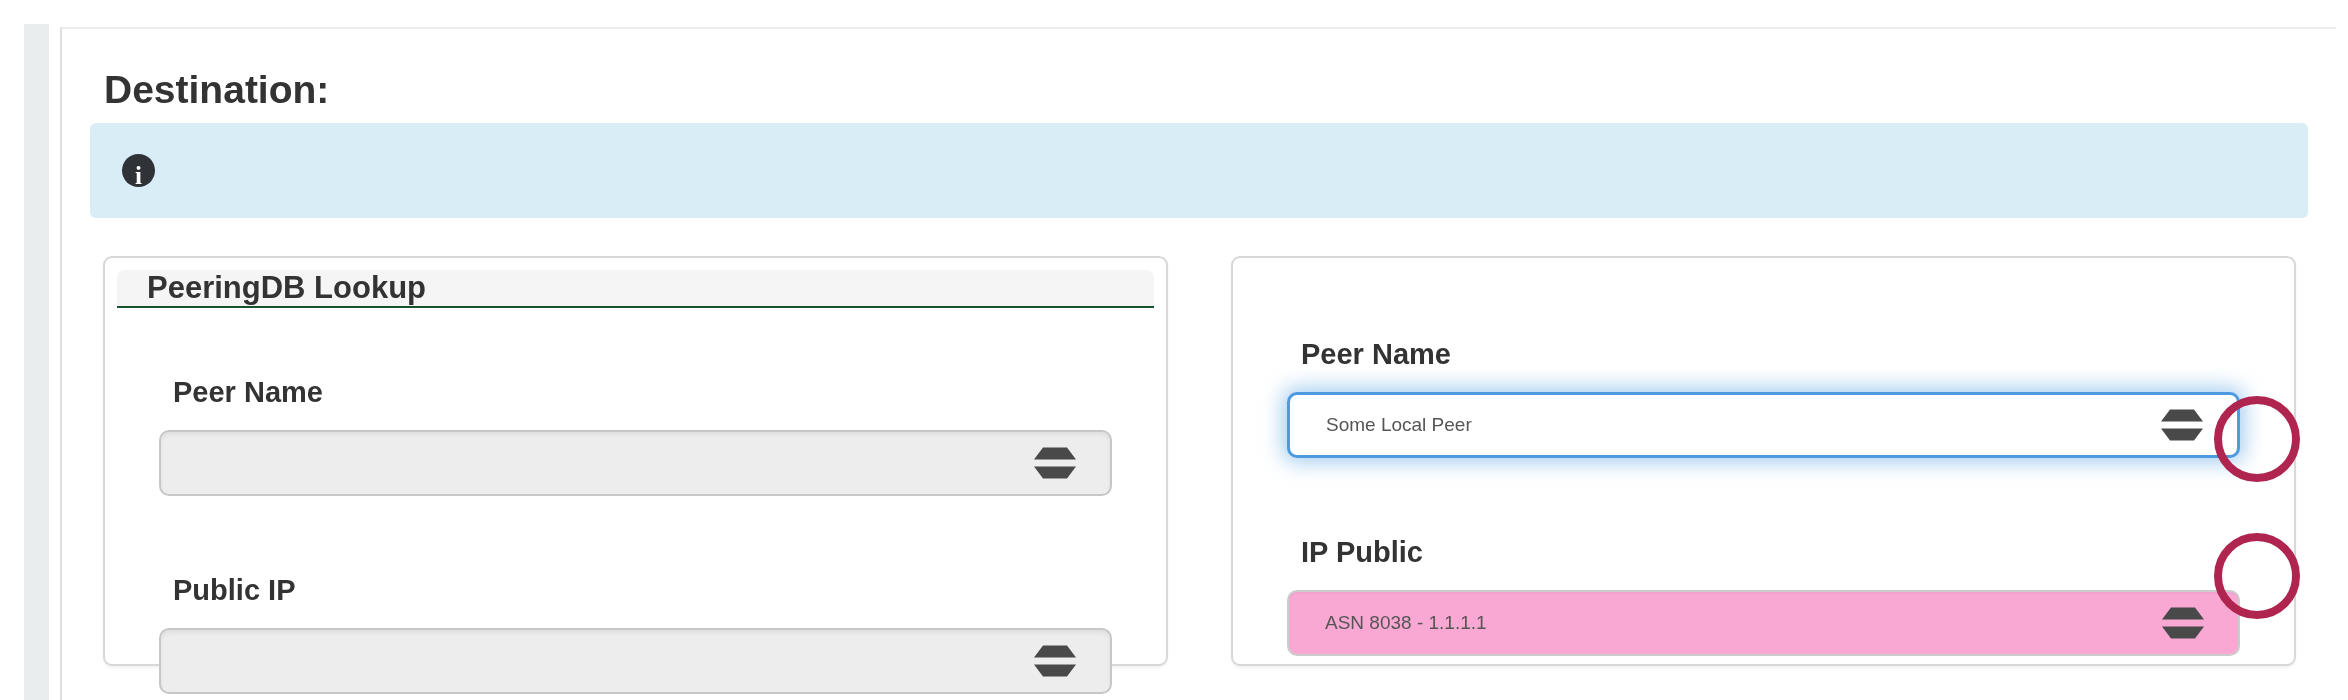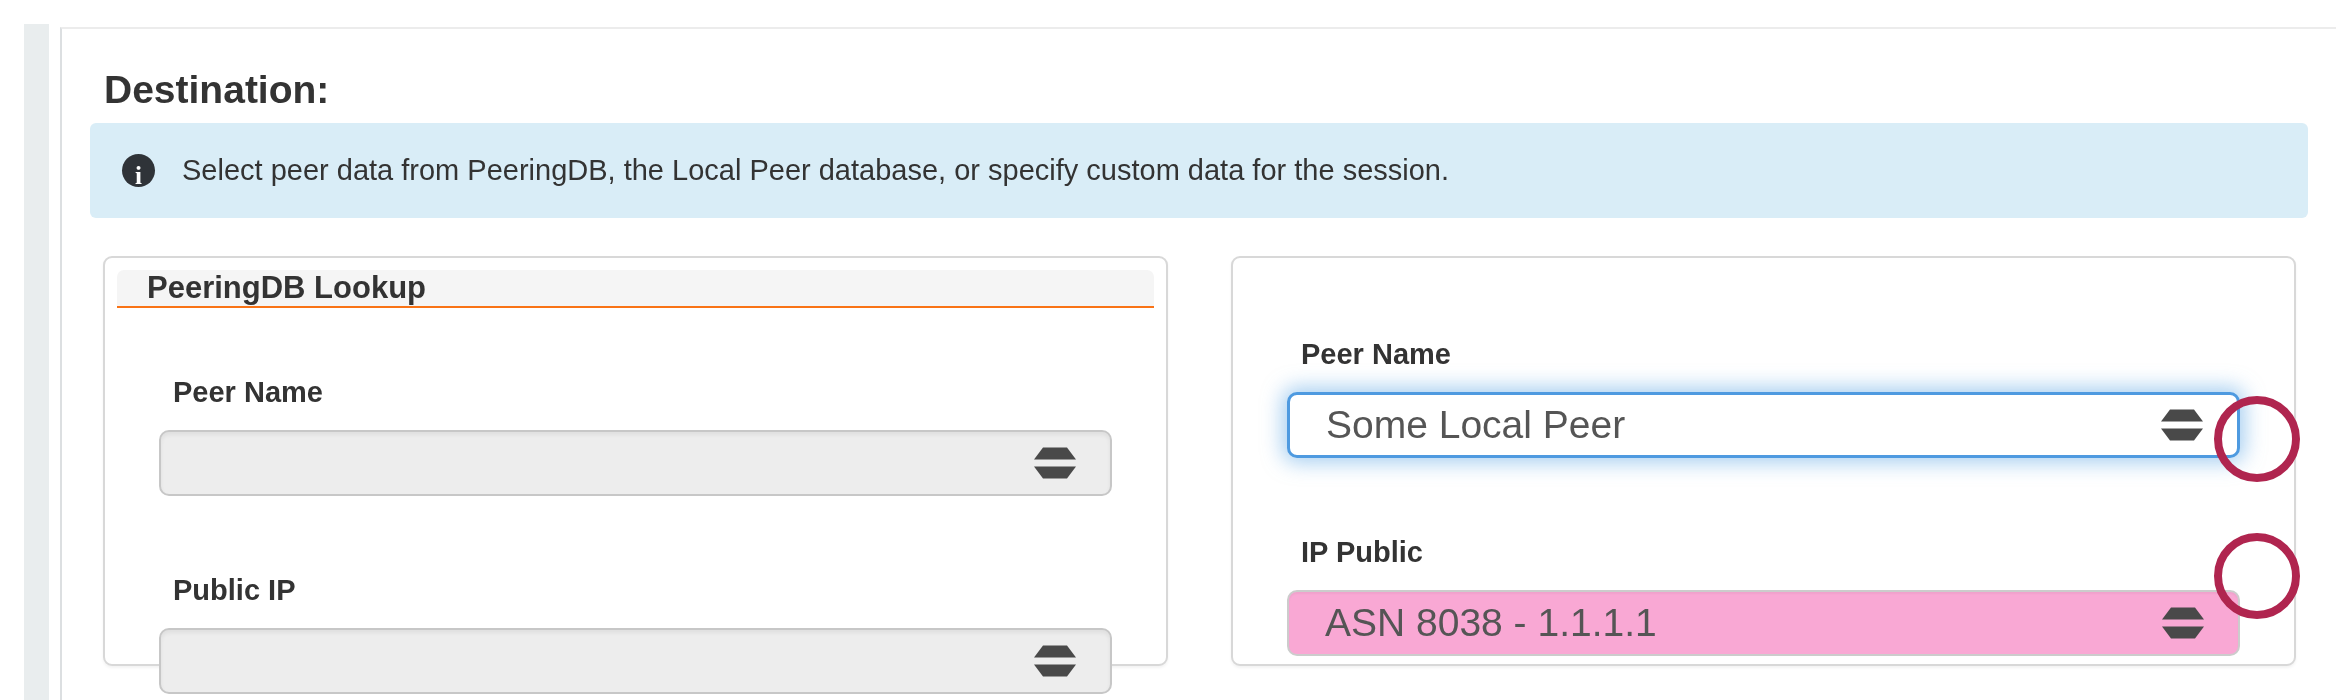--- a/index.html
+++ b/index.html
@@ -42,34 +42,34 @@
   .panels{
     position:absolute;left:67px;top:220px;width:2217px;height:434px;
     display:flex;gap:63px;
   }
   .panel{
     flex:1 1 0;background:#fff;border:2px solid #d8d8d8;border-radius:9px;
     box-shadow:0 2px 3px rgba(0,0,0,.05);display:flex;flex-direction:column;
   }
   .panel-heading{
     height:96px;background:var(--panel-heading-bg);
-    border-bottom:2px solid #f97316;border-radius:7px 7px 0 0;
+    border-bottom:2px solid #14532d;border-radius:7px 7px 0 0;
     display:flex;align-items:center;padding:0 30px;
     font-size:31px;font-weight:bold;color:#333;
   }
   .panel-body{padding:44px 30px 0 30px;}
   .form-group + .form-group{margin-top:42px;}
   .control-label{
     display:block;font-size:29px;font-weight:bold;color:#333;
     line-height:32px;margin:0 0 10px 2px;
   }
   .select{
     position:relative;height:66px;width:100%;border-radius:10px;
     display:flex;align-items:center;padding:0 70px 0 24px;
-    font-size:39px;white-space:nowrap;overflow:hidden;cursor:default;
+    font-size:19px;white-space:nowrap;overflow:hidden;cursor:default;
   }
   .select.disabled{
     background:#ededed;border:2px solid #c7c7c7;color:#777;
     box-shadow:inset 0 3px 4px rgba(0,0,0,.06);
   }
   .select.normal{
     background:#f9a8d4;border:2px solid #ccc;color:#555;
     box-shadow:inset 0 2px 2px rgba(0,0,0,.04);
   }
   .select.focused{
@@ -95,21 +95,20 @@
 
 <div id="screen">
   <div class="gutter left"></div>
   <div class="gutter right"></div>
   <div class="card-edge"></div>
 
   <h2 class="section-title">Destination:</h2>
 
   <div class="alert-info">
     <span class="info-icon">i</span>
-    <span>Select peer data from PeeringDB, the Local Peer database, or specify custom data for the session.</span>
   </div>
 
   <div class="panels">
 
     <div class="panel">
       <div class="panel-heading">PeeringDB Lookup</div>
       <div class="panel-body">
         <div class="form-group">
           <label class="control-label">Peer Name</label>
           <div class="select disabled">

